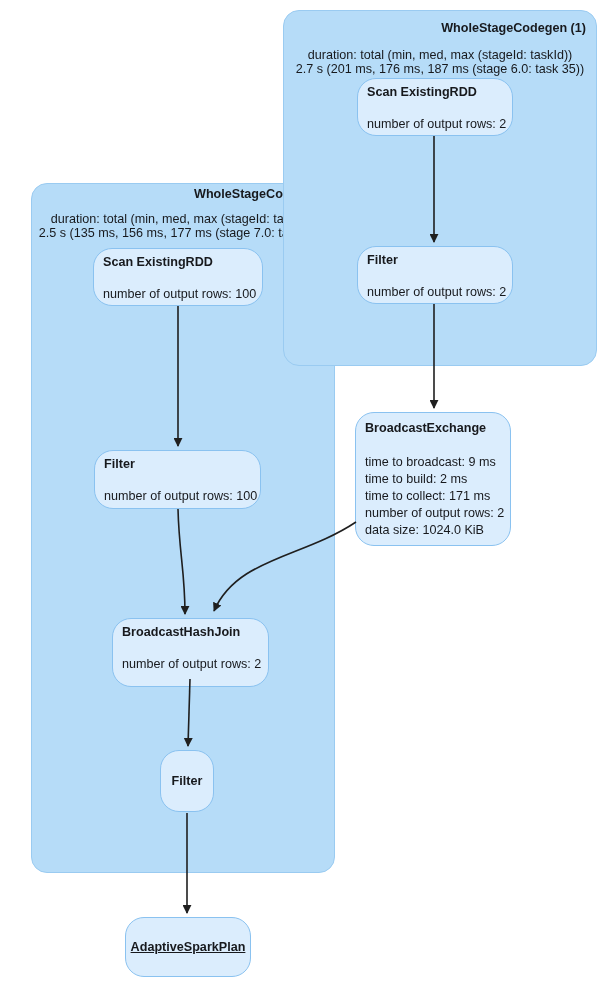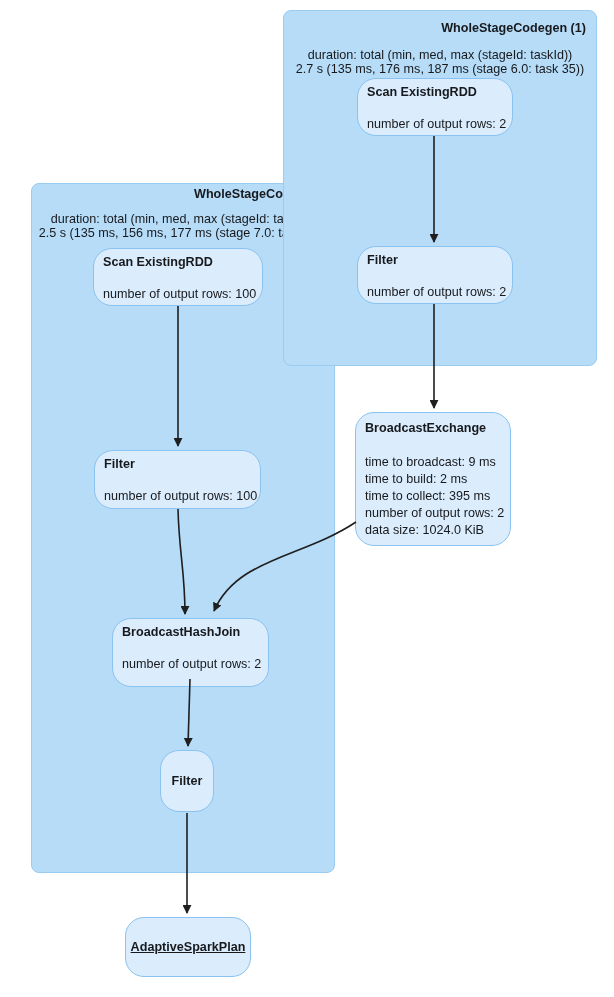--- a/index.html
+++ b/index.html
@@ -3,21 +3,21 @@
 <meta charset="utf-8">
 <style>
   html,body { margin:0; padding:0; background:#ffffff; }
   .canvas {
     position:relative; width:614px; height:997px; overflow:hidden;
     font-family:"Liberation Sans", sans-serif;
     font-size:12.6px; color:#17191d; background:#ffffff;
   }
   .cluster {
     position:absolute; background:#b6dcf8; border:1px solid #9acbf1;
-    border-radius:8px; box-sizing:border-box;
+    border-radius:16px; box-sizing:border-box;
   }
   #cluster-left  { left:31px;  top:183px; width:304px; height:690px; z-index:1; }
   #cluster-right { left:283px; top:10px;  width:314px; height:356px; z-index:2; }
   .cluster-title { position:absolute; font-weight:bold; white-space:nowrap; }
   #cluster-right .cluster-title { right:10px; top:10px; }
   #cluster-left  .cluster-title { left:162px; top:3px; }
   .dur-line {
     position:absolute; left:50%; transform:translateX(-50%);
     white-space:nowrap; line-height:14px;
   }
@@ -57,21 +57,21 @@
 
   <div class="cluster" id="cluster-left">
     <div class="cluster-title">WholeStageCodegen (2)</div>
     <div class="dur-line l1">duration: total (min, med, max (stageId: taskId))</div>
     <div class="dur-line l2">2.5 s (135 ms, 156 ms, 177 ms (stage 7.0: task 45))</div>
   </div>
 
   <div class="cluster" id="cluster-right">
     <div class="cluster-title">WholeStageCodegen (1)</div>
     <div class="dur-line l1">duration: total (min, med, max (stageId: taskId))</div>
-    <div class="dur-line l2">2.7 s (135 ms, 176 ms, 187 ms (stage 6.0: task 35))</div>
+    <div class="dur-line l2">2.7 s (201 ms, 176 ms, 187 ms (stage 6.0: task 35))</div>
   </div>
 
   <div class="node" id="node-scan1">
     <div class="node-title">Scan ExistingRDD</div>
     <div class="node-metrics">
       <div class="metric">number of output rows: 2</div>
     </div>
   </div>
 
   <div class="node" id="node-filter1">
@@ -79,21 +79,21 @@
     <div class="node-metrics">
       <div class="metric">number of output rows: 2</div>
     </div>
   </div>
 
   <div class="node" id="node-bx">
     <div class="node-title">BroadcastExchange</div>
     <div class="node-metrics">
       <div class="metric">time to broadcast: 9 ms</div>
       <div class="metric">time to build: 2 ms</div>
-      <div class="metric">time to collect: 395 ms</div>
+      <div class="metric">time to collect: 171 ms</div>
       <div class="metric">number of output rows: 2</div>
       <div class="metric">data size: 1024.0 KiB</div>
     </div>
   </div>
 
   <div class="node" id="node-scan2">
     <div class="node-title">Scan ExistingRDD</div>
     <div class="node-metrics">
       <div class="metric">number of output rows: 100</div>
     </div>

